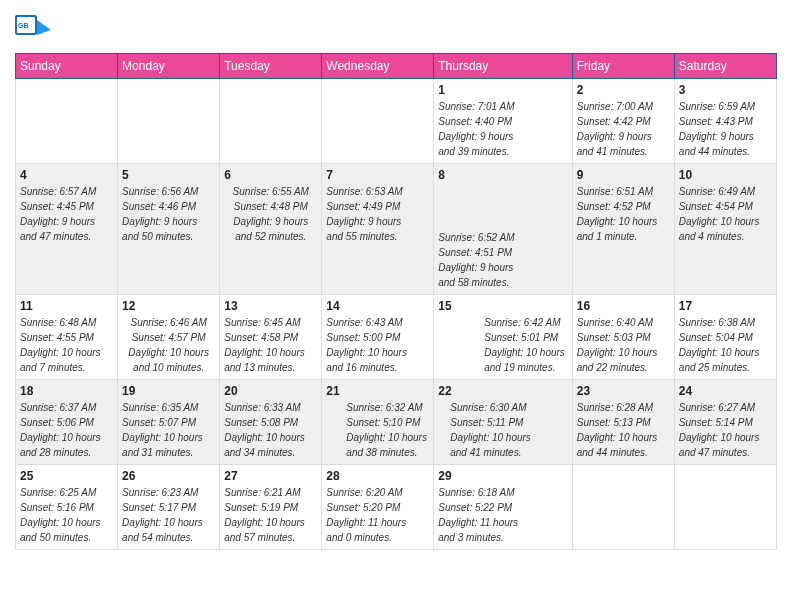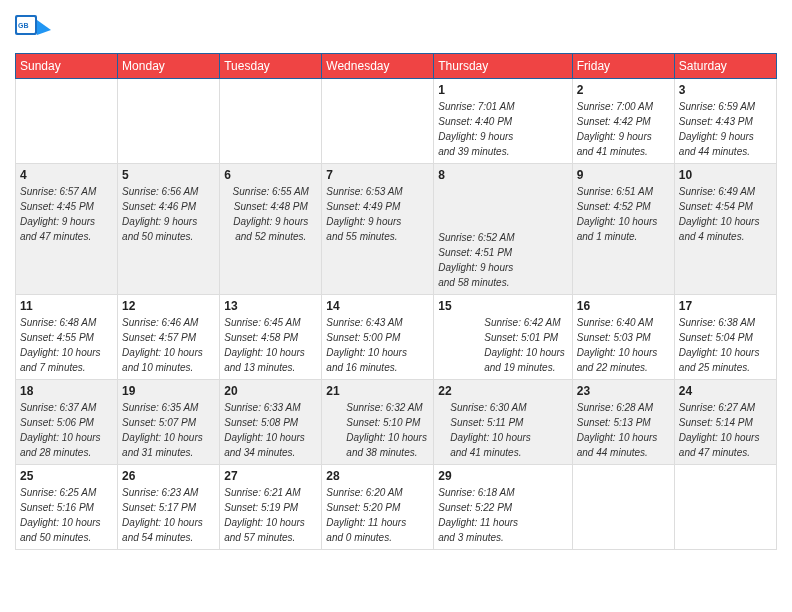--- a/index.html
+++ b/index.html
@@ -47,21 +47,21 @@
       font-size: 16px;
       color: #555;
       font-weight: normal;
     }
     table {
       width: 100%;
       border-collapse: collapse;
       font-size: 10.5px;
     }
     thead tr {
-      background-color: #ef4444;
+      background-color: #ec4899;
     }
     thead th {
       color: #fff;
       padding: 5px 4px;
       text-align: left;
       font-size: 12px;
       font-weight: normal;
       border: 1px solid #2060a0;
     }
     tbody tr {
@@ -222,21 +222,21 @@
       <tr>
         <td>
           <span class="day-number">11</span>
           <div class="day-info" style="white-space: pre-line;">Sunrise: 6:48 AM
 Sunset: 4:55 PM
 Daylight: 10 hours
 and 7 minutes.</div>
         </td>
         <td>
           <span class="day-number">12</span>
-          <div class="day-info" style="white-space: pre-line;">Sunrise: 6:46 AM
+          <div class="day-info" style="white-space: pre-line; text-align: center;">Sunrise: 6:46 AM
 Sunset: 4:57 PM
 Daylight: 10 hours
 and 10 minutes.</div>
         </td>
         <td>
           <span class="day-number">13</span>
           <div class="day-info" style="white-space: pre-line;">Sunrise: 6:45 AM
 Sunset: 4:58 PM
 Daylight: 10 hours
 and 13 minutes.</div>

